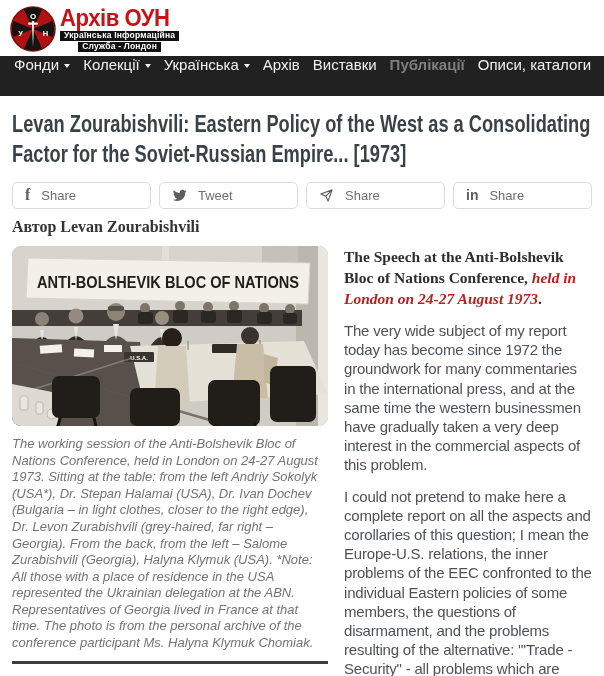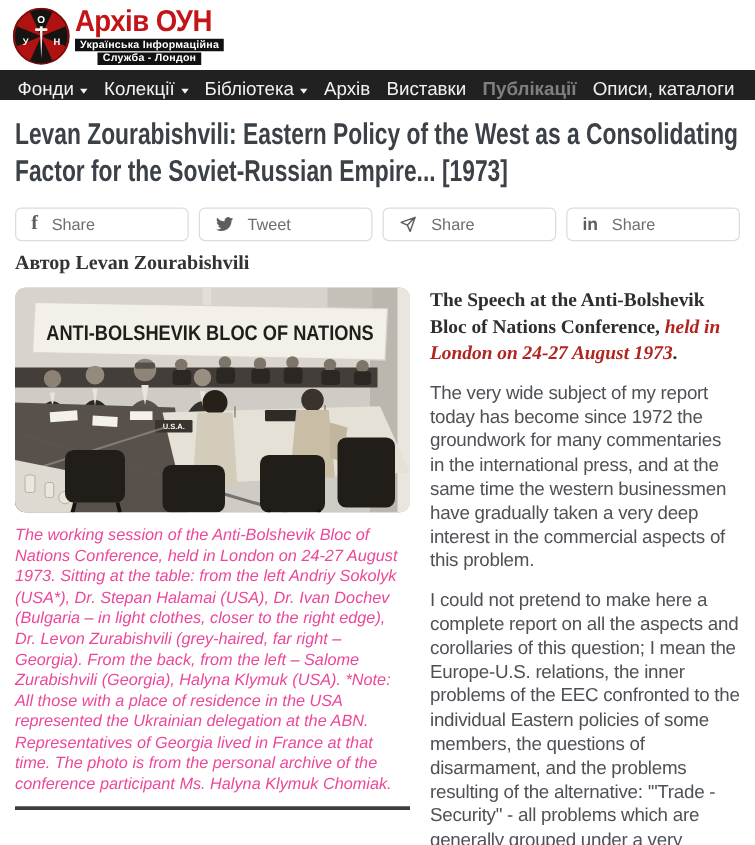--- a/index.html
+++ b/index.html
@@ -11,21 +11,21 @@
   .hdr { display:flex; align-items:center; height:56px; padding:4px 10px 2px 10px; background:#fff; }
   .logo { display:flex; align-items:center; gap:4px; text-decoration:none; cursor:pointer; }
   .emblem { width:46px; height:46px; flex:0 0 auto; }
   .brand { display:flex; flex-direction:column; align-items:center; }
   .brand-title { color:#c41418; font-weight:700; font-size:24px; line-height:1.02;
                  letter-spacing:-0.5px; transform:scaleX(.92); transform-origin:left center; }
   .brand-sub { background:#111; color:#fff; font-weight:700; font-size:8.5px; line-height:1.15;
                padding:0 4px; margin-top:1px; letter-spacing:.2px; white-space:nowrap; }
 
   
-  .nav { display:flex; align-items:flex-end; height:24px; background:#212121; padding:0 14px; gap:13px; }
+  .nav { display:flex; align-items:flex-start; height:40px; background:#212121; padding:0 14px; gap:13px; }
   .nav-item { color:#f2f2f2; font-size:15px; white-space:nowrap; cursor:pointer; display:flex; align-items:center; }
   .nav-item.muted { color:#7f7f7f;font-weight:bold; }
   .caret { width:0; height:0; border-left:3.5px solid transparent; border-right:3.5px solid transparent;
            border-top:4px solid #f2f2f2; margin-left:5px; margin-top:2px; }
 
   
   main { padding:0 12px; }
   h1.title { margin:13px 0 9px 0; color:#3b4147; font-weight:700; font-size:24px; line-height:1.27;
              width:131.5%; transform:scaleX(.76); transform-origin:left top; letter-spacing:0; }
 
@@ -41,21 +41,21 @@
   .author { margin:2px 0 10px 0; font-family:"Liberation Serif", serif; font-weight:700;
             font-size:16px; color:#333; }
 
   .columns { display:flex; gap:16px; align-items:flex-start; }
   .col-left { width:316px; flex:0 0 auto; }
   .col-right { flex:1; min-width:0; }
 
   .photo { width:316px; height:180px; border-radius:9px; overflow:hidden; background:#cfccc6; }
   .photo svg { display:block; width:100%; height:100%; }
   figcaption { margin-top:10px; font-style:italic; font-size:13px; line-height:16.6px;
-               color:#ec4899; padding-bottom:9px; border-bottom:3px solid #3d3d3d; }
+               color:#737373; padding-bottom:9px; border-bottom:3px solid #3d3d3d; }
 
   p.intro { font-family:"Liberation Serif", serif; font-weight:700; font-size:15.5px;
             line-height:21px; color:#2e2e2e; }
   p.intro .red { color:#b3231f; font-style:italic; }
   p.body { margin-top:12px; font-size:15px; line-height:19.2px; letter-spacing:-0.2px; color:#4e5257; }
 </style>
 </head>
 <body>
 
 <div class="page">
@@ -86,21 +86,21 @@
   <nav class="nav">
     <span class="nav-item">
         <span>Фонди</span>
         <span class="caret"></span>
       </span>
     <span class="nav-item">
         <span>Колекції</span>
         <span class="caret"></span>
       </span>
     <span class="nav-item">
-        <span>Бібліотека</span>
+        <span>Українська</span>
         <span class="caret"></span>
       </span>
     <span class="nav-item">
         <span>Архів</span>
       </span>
     <span class="nav-item">
         <span>Виставки</span>
       </span>
     <span class="nav-item muted">
         <span>Публікації</span>

